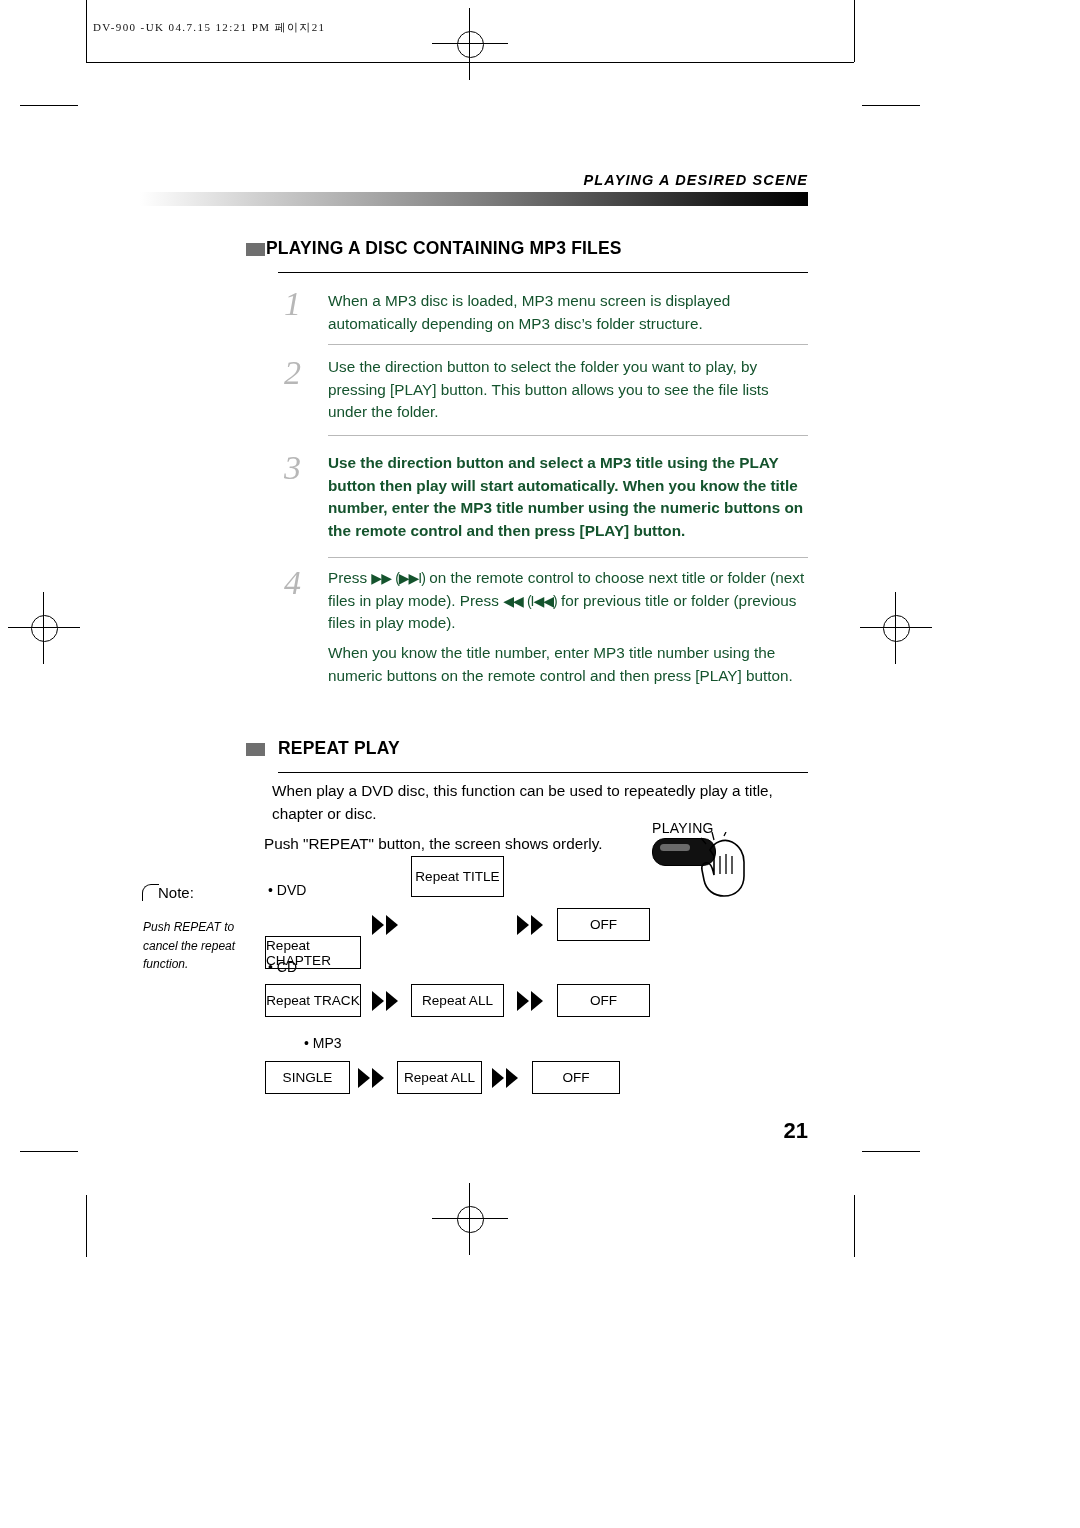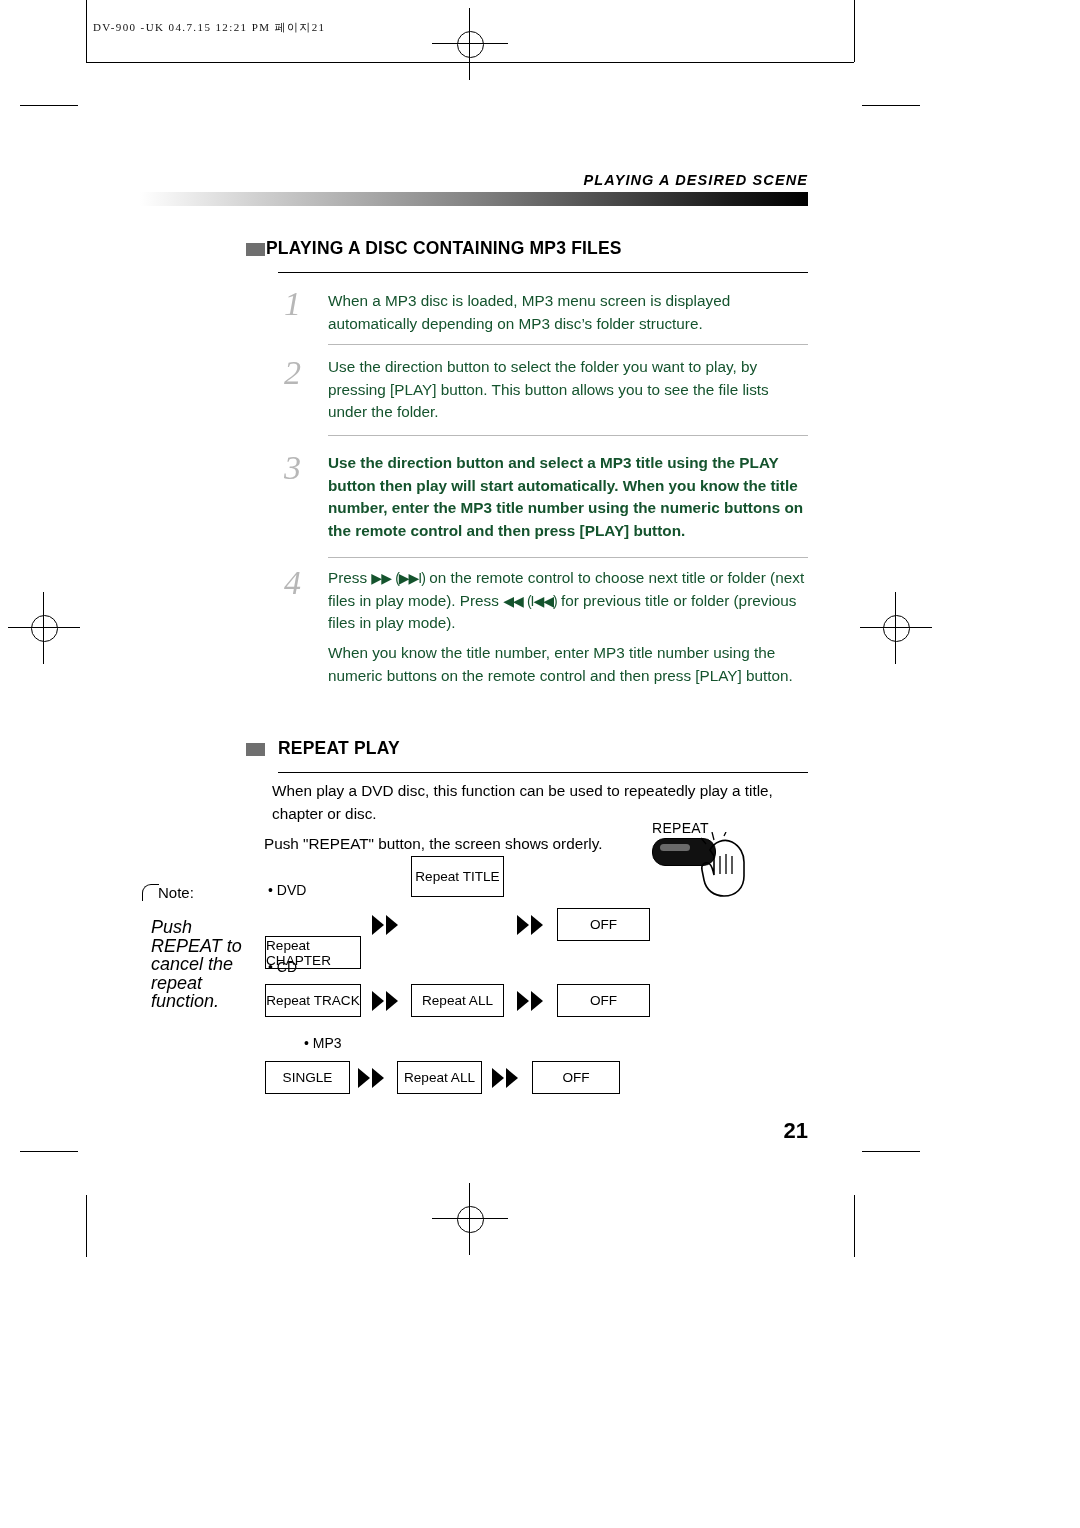--- a/index.html
+++ b/index.html
@@ -111,24 +111,23 @@
     font-size: 15px;
   }
   .note-corner {
     position: absolute;
     border-left: 1.3px solid #000;
     border-top: 1.3px solid #000;
     border-top-left-radius: 9px;
   }
   .note-body {
     position: absolute;
-    font-size: 18px;
+    font-size: 12px;
     font-style: italic;
     line-height: 18.5px;
-    margin-left: 8px;
   }
 
   
   .flow-label {
     position: absolute;
     font-size: 14px;
   }
   .flow-box {
     position: absolute;
     border: 1.2px solid #000;
@@ -252,21 +251,21 @@
 <div class="sec-head" style="left:278px; top:738px;">REPEAT PLAY</div>
 <div class="sec-rule" style="left:278px; top:772px; width:530px;"></div>
 
 <div class="body-text" style="left:264px; top:780px; width:530px;margin-left:8px;">When play a DVD disc, this function can be used to repeatedly play a title, chapter or disc.</div>
 <div class="body-text" style="left:264px; top:833px; width:400px;">Push "REPEAT" button, the screen shows orderly.</div>
 
 <div class="note-corner" style="left:142px; top:884px; width:16px; height:16px;"></div>
 <div class="note-label" style="left:158px; top:884px;">Note:</div>
 <div class="note-body" style="left:143px; top:918px; width:110px;">Push REPEAT to cancel the repeat function.</div>
 
-<div class="rep-label" style="left:652px; top:820px;">REPEAT</div>
+<div class="rep-label" style="left:652px; top:820px;">PLAYING</div>
 <div class="rep-btn" style="left:652px; top:838px;"></div>
 <svg style="position:absolute; left:700px; top:832px;" width="56" height="68" viewBox="0 0 56 68">
   <path d="M10 18 C14 10 24 6 32 10 C40 14 44 22 44 30 L44 44 C44 56 36 64 24 64 C14 64 6 58 4 48 L2 38 C1 33 4 30 8 31 C11 32 12 35 13 39 L14 43 L14 24 Z" fill="none" stroke="#000" stroke-width="1.6"></path>
   <path d="M20 24 L20 42 M26 22 L26 42 M32 24 L32 42" fill="none" stroke="#000" stroke-width="1.3"></path>
   <path d="M6 12 L1 6 M14 8 L12 0 M24 4 L26 0" fill="none" stroke="#000" stroke-width="1.3"></path>
 </svg>
 
 <div class="flow-label" style="left:268px; top:882px;">• DVD</div>
 <div class="flow-box" style="left:265px; top:908px; width:96px; height:33px;margin-top:28px;">Repeat CHAPTER</div>
 <div class="arrow" style="left:372px; top:915px;">

